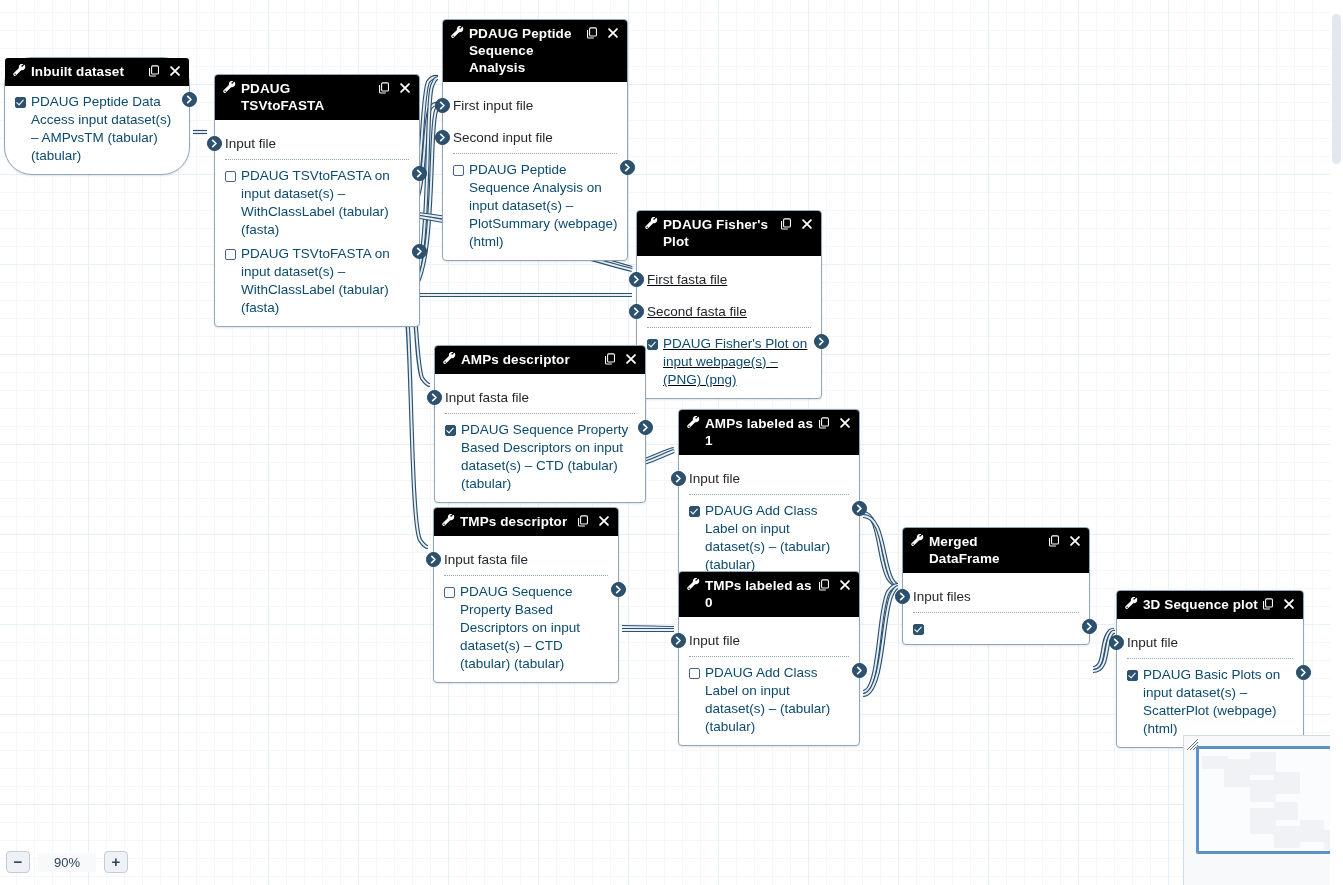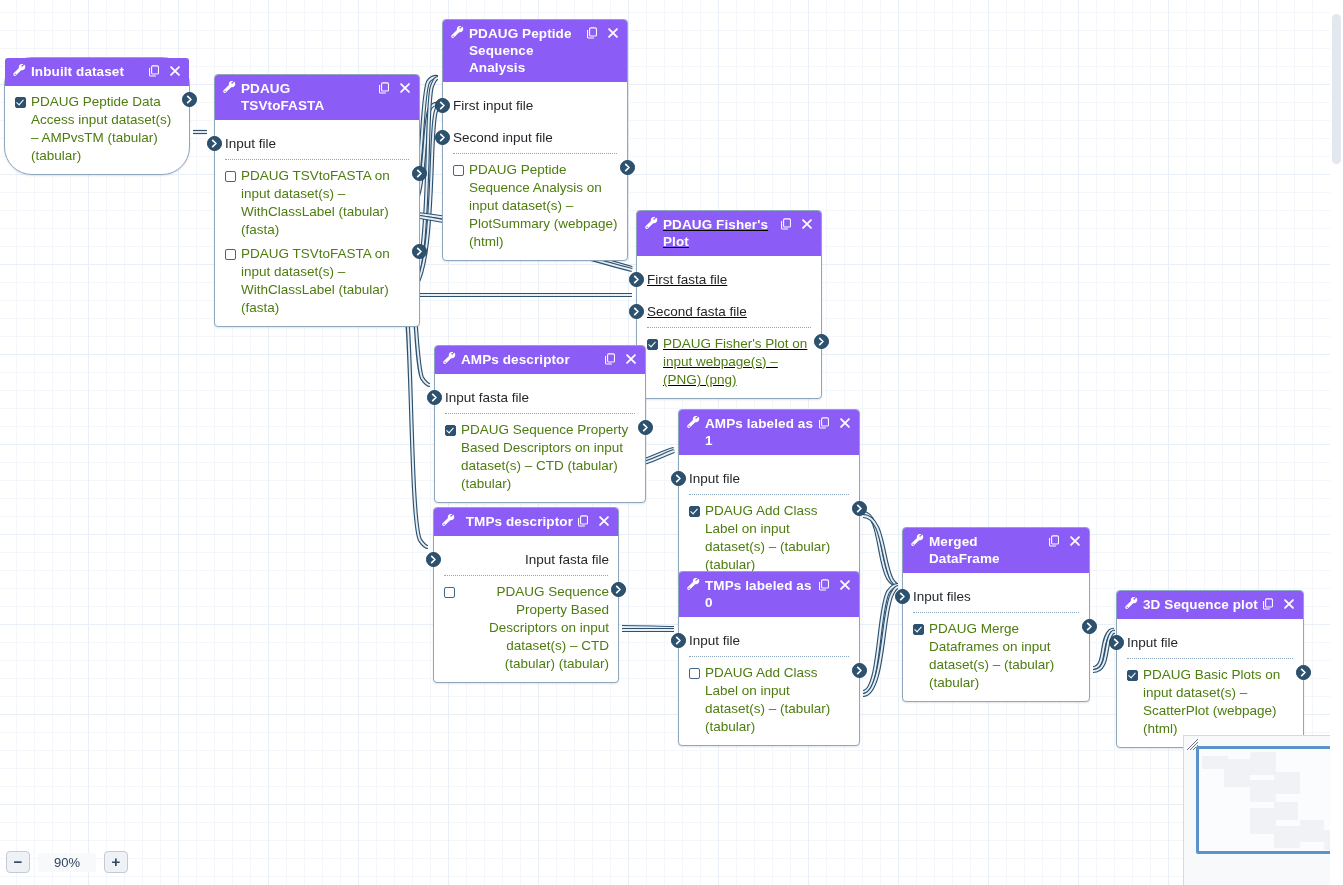--- a/index.html
+++ b/index.html
@@ -29,42 +29,42 @@
   
   .node{
     position:absolute;
     background:#ffffff;
     border:1px solid #8fa7bd;
     border-radius:4px;
     box-shadow:0 1px 2px rgba(30,50,70,.13);
     box-sizing:border-box;
   }
   .node-header{
-    background:#8b5cf6;
+    background:#000000;
     color:#ffffff;
     border-radius:3px 3px 0 0;
     padding:5px 8px 6px 8px;
     display:flex;
     align-items:flex-start;
     font-size:13.5px;
     font-weight:bold;
     line-height:17px;
     letter-spacing:.1px;
     min-height:17px;
   }
   .node-header .wrench{
     flex:0 0 auto;margin-right:5px;margin-top:1px;
     width:13px;height:13px;display:inline-block;
   }
   .node-title{flex:1 1 auto;padding-right:4px;word-wrap:break-word;}
   .hdr-btns{flex:0 0 auto;display:flex;align-items:center;gap:9px;margin-top:1px;}
   .hdr-btn{width:12px;height:13px;display:inline-block;cursor:pointer;}
   .node-body{padding:4px 0 6px 0;}
   .row{
-    font-size:13.5px;color:#4d7c0f;line-height:18px;
+    font-size:13.5px;color:#0c4a6e;line-height:18px;
     padding:3px 9px 3px 10px;position:relative;
     word-wrap:break-word;
   }
   .row.input{color:#23272b;margin-top:8px;}
   .divider{
     border-bottom:1px dotted #8fa7bd;
     margin:3px 10px 4px 10px;height:0;
   }
   .out-row{display:flex;align-items:flex-start;}
   .cb{
@@ -392,21 +392,21 @@
             <span class="cb on"></span>
             <span class="out-text">PDAUG Sequence Property Based Descriptors on input dataset(s) – CTD (tabular) (tabular)</span>
             <span class="term out" style="top: 2px;">
               <svg width="9" height="9" viewBox="0 0 10 10">
                 <path d="M3 1.6 L6.6 5 L3 8.4" fill="none" stroke="#ffffff" stroke-width="1.9" stroke-linecap="round" stroke-linejoin="round"></path>
               </svg>
             </span>
           </div>
         </div>
       </div>
-      <div class="node" style="left: 433px; top: 507px; width: 186px; text-align: right;">
+      <div class="node" style="left: 433px; top: 507px; width: 186px;">
         <div class="node-header">
           <svg class="wrench" viewBox="0 0 16 16">
             <path fill="#ffffff" d="M14.5 1.2a.4.4 0 0 0-.6-.2l-2.4 2.4-1.2-.2-.2-1.2L12.5.6a.4.4 0 0 0-.2-.6 4 4 0 0 0-5 4.8L.7 11.4a2 2 0 0 0 2.8 2.8l6.6-6.6a4 4 0 0 0 4.8-5zM2.6 13.4a.9.9 0 1 1 0-1.8.9.9 0 0 1 0 1.8z"></path>
           </svg>
           <span class="node-title">TMPs descriptor</span>
           <span class="hdr-btns">
             <span class="hdr-btn"><svg viewBox="0 0 14 14">
                 <rect x="4.2" y="1" width="8" height="9.6" rx="1.3" fill="none" stroke="#ffffff" stroke-width="1.25"></rect>
                 <path d="M9.2 12.9H3.1a1.3 1.3 0 0 1-1.3-1.3V3.6" fill="none" stroke="#ffffff" stroke-width="1.25"></path>
               </svg></span>
@@ -519,21 +519,20 @@
         </div>
         <div class="node-body">
           <div class="row input"><span class="term in" style="top: 4px;">
               <svg width="9" height="9" viewBox="0 0 10 10">
                 <path d="M3 1.6 L6.6 5 L3 8.4" fill="none" stroke="#ffffff" stroke-width="1.9" stroke-linecap="round" stroke-linejoin="round"></path>
               </svg>
             </span><span>Input files</span></div>
           <div class="divider"></div>
           <div class="row out-row">
             <span class="cb on"></span>
-            <span class="out-text">PDAUG Merge Dataframes on input dataset(s) – (tabular) (tabular)</span>
             <span class="term out" style="top: 2px;">
               <svg width="9" height="9" viewBox="0 0 10 10">
                 <path d="M3 1.6 L6.6 5 L3 8.4" fill="none" stroke="#ffffff" stroke-width="1.9" stroke-linecap="round" stroke-linejoin="round"></path>
               </svg>
             </span>
           </div>
         </div>
       </div>
       <div class="node" style="left: 1116px; top: 590px; width: 188px;">
         <div class="node-header">

